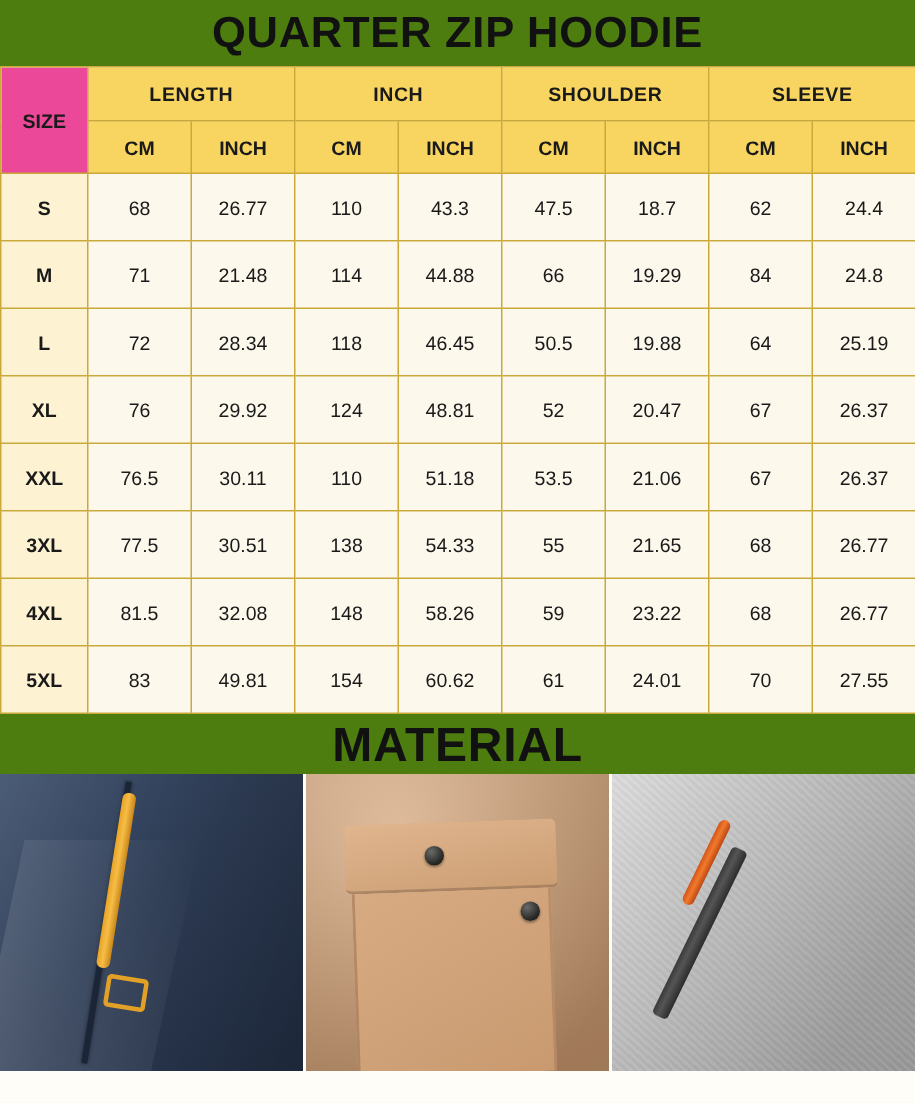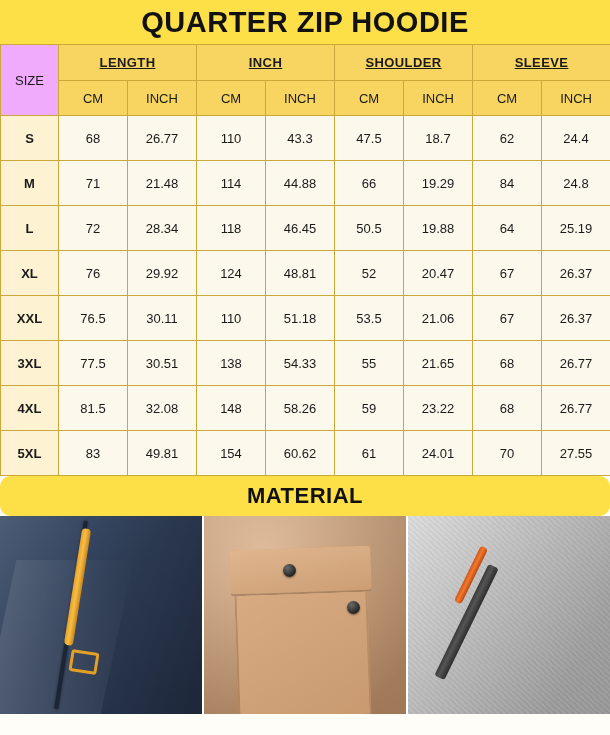--- a/index.html
+++ b/index.html
@@ -15,37 +15,36 @@
   }
   .page {
     width: 610px;
     height: 735px;
     position: relative;
     background: #fffdf7;
     box-sizing: border-box;
   }
   
   .title-bar {
-    background: #fde047;
+    background: #4d7c0f;
     color: #111111;
     font-weight: bold;
     text-align: center;
     letter-spacing: 0.5px;
     box-sizing: border-box;
   }
   .title-main {
     height: 44px;
     line-height: 44px;
     font-size: 29px;
   }
   .title-material {
     height: 40px;
     line-height: 40px;
-    font-size: 22px;
-    border-radius: 11px;
+    font-size: 32px;
   }
   
   table.size-table {
     border-collapse: collapse;
     width: 610px;
     table-layout: fixed;
   }
   table.size-table td,
   table.size-table th {
     border: 1px solid #caa93a;
@@ -55,30 +54,29 @@
     color: #1a1a1a;
     padding: 0;
     box-sizing: border-box;
   }
   .hdr-group {
     background: #f7d560;
     font-weight: bold;
     font-size: 14.5px;
     height: 36px;
     letter-spacing: 0.4px;
-    text-decoration: underline;
   }
   .hdr-size {
-    background: #f0abfc;
-    font-weight: normal;
+    background: #ec4899;
+    font-weight: bold;
     font-size: 13.5px;
   }
   .hdr-unit {
     background: #f7d560;
-    font-weight: normal;
+    font-weight: bold;
     font-size: 13px;
     height: 35px;
   }
   .row-size {
     background: #fdf2d2;
     font-weight: bold;
     font-size: 13.5px;
   }
   .data-cell {
     background: #fdf8ec;

